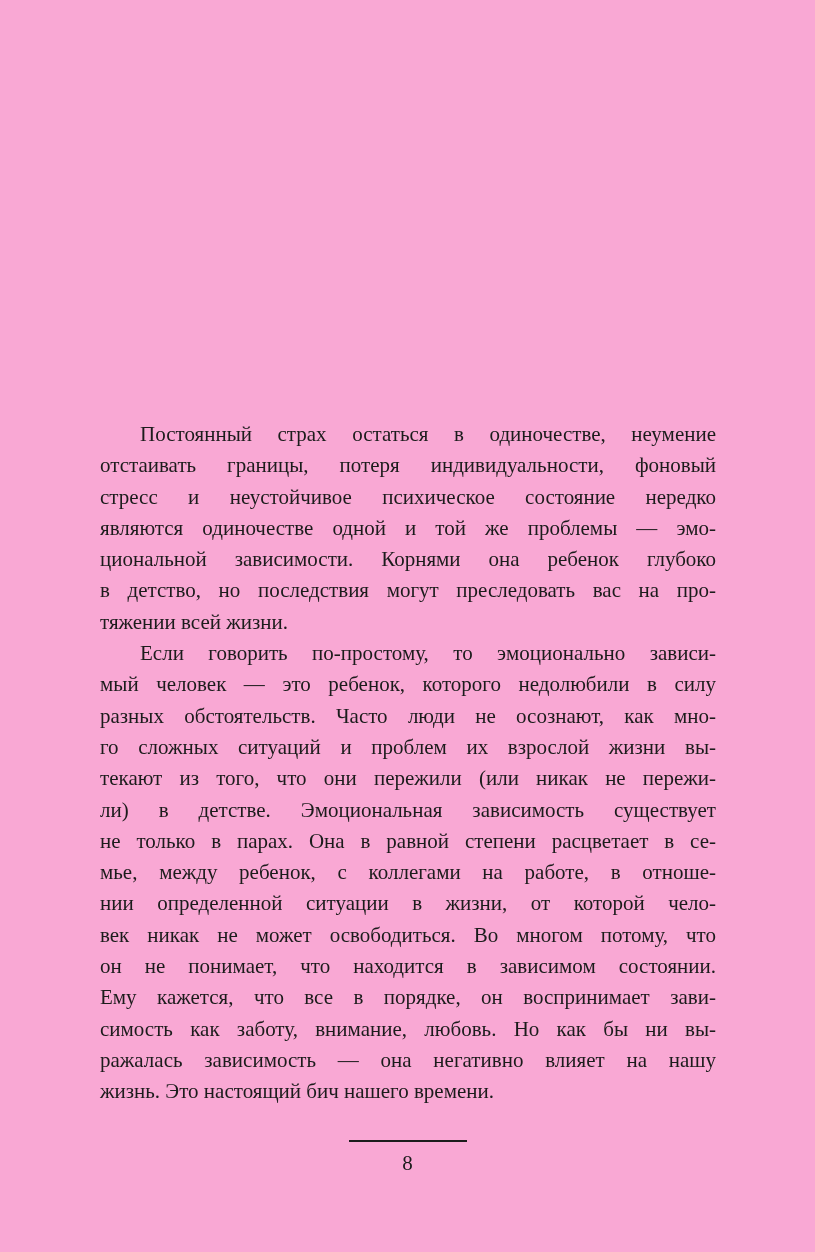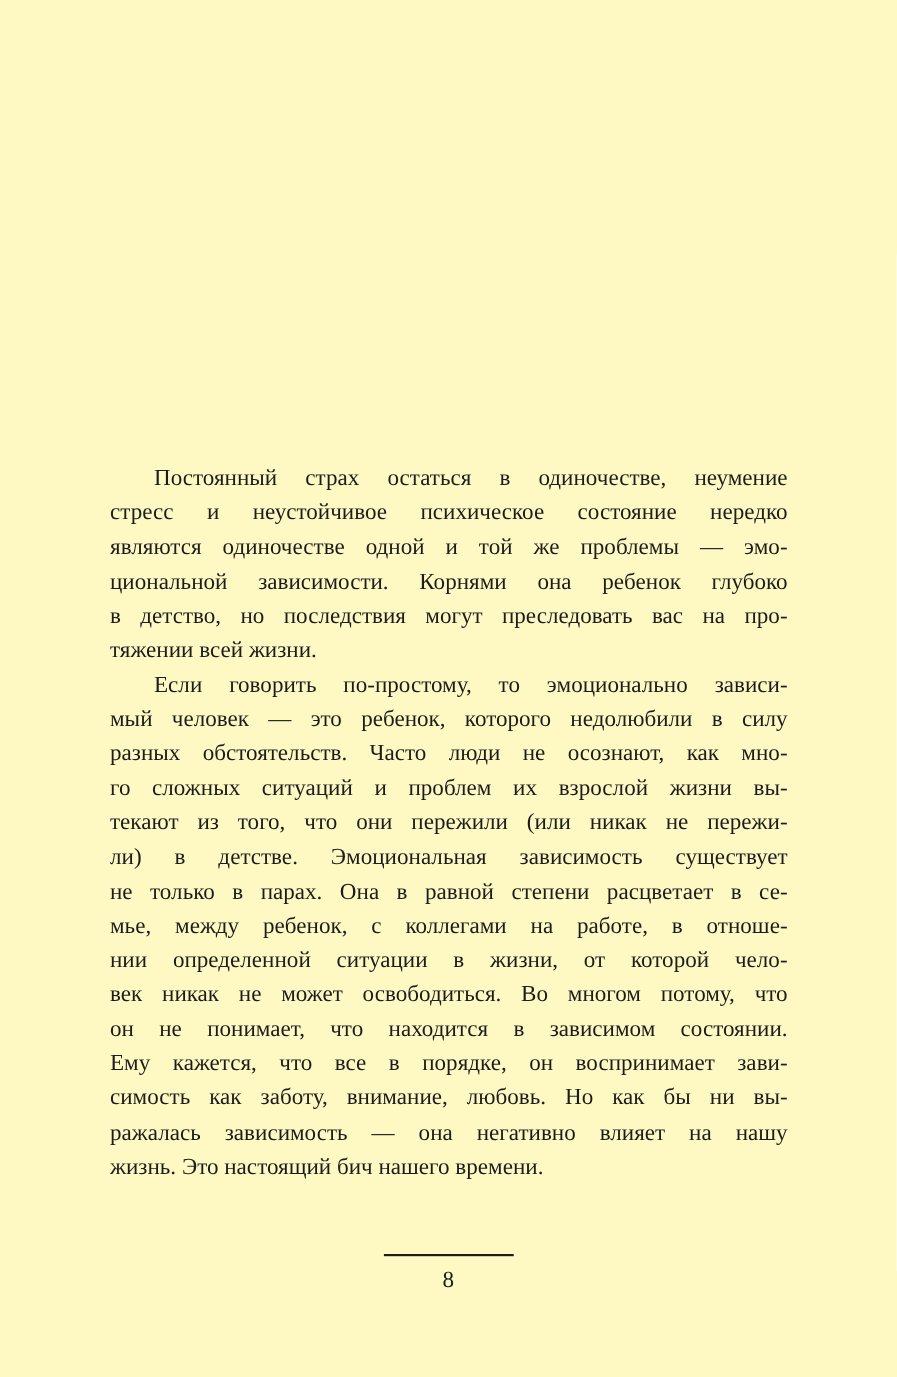--- a/index.html
+++ b/index.html
@@ -11,21 +11,21 @@
     width: 815px;
     height: 1252px;
     position: relative;
     font-family: "Liberation Serif", "DejaVu Serif", serif;
     color: #1c1c1c;
     overflow: hidden;
   }
   .page {
     position: absolute;
     inset: 0;
-    background: #fef9c3;
+    background: #f9a8d4;
   }
   .text-block {
     position: absolute;
     left: 100px;
     width: 616px;
     top: 419px;
     font-size: 21px;
     line-height: 31.3px;
   }
   .paragraph {
@@ -66,20 +66,21 @@
 </style>
 </head>
 <body>
 
 <div class="page">
 
   <main class="text-block">
 
     <div class="paragraph">
       <div class="line indent">Постоянный страх остаться в одиночестве, неумение</div>
+      <div class="line">отстаивать границы, потеря индивидуальности, фоновый</div>
       <div class="line">стресс и неустойчивое психическое состояние нередко</div>
       <div class="line">являются одиночестве одной и той же проблемы — эмо-</div>
       <div class="line">циональной зависимости. Корнями она ребенок глубоко</div>
       <div class="line">в детство, но последствия могут преследовать вас на про-</div>
       <div class="line last">тяжении всей жизни.</div>
     </div>
 
     <div class="paragraph">
       <div class="line indent">Если говорить по-простому, то эмоционально зависи-</div>
       <div class="line">мый человек — это ребенок, которого недолюбили в силу</div>

